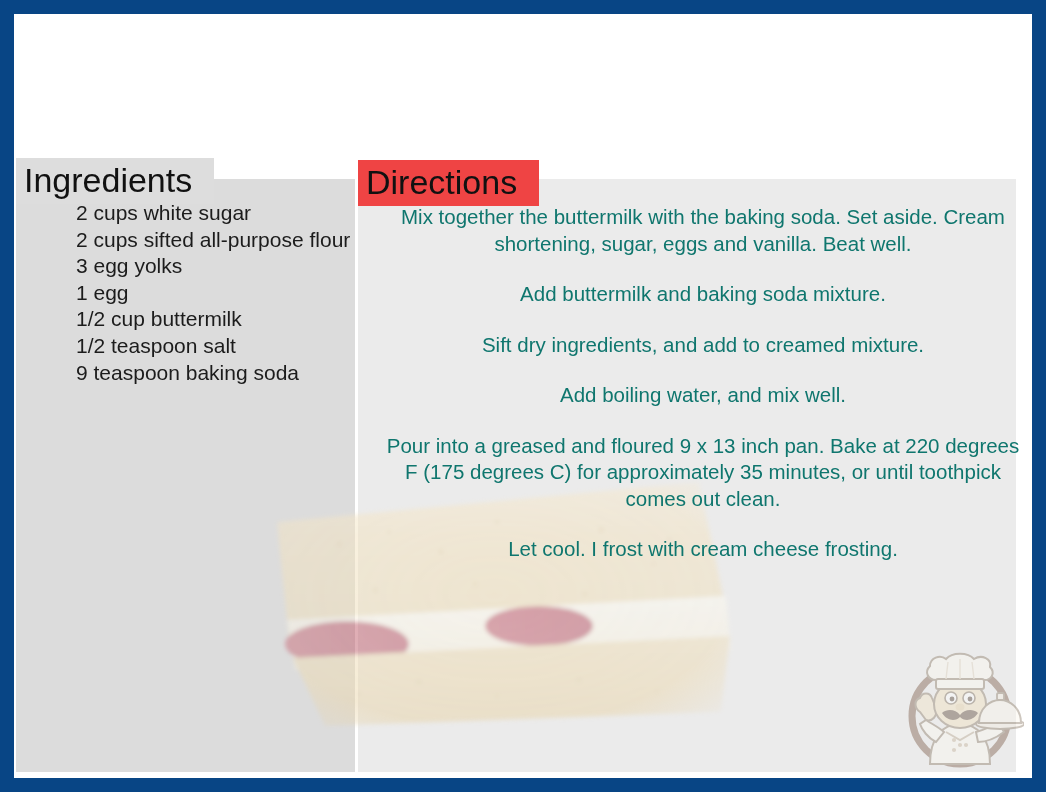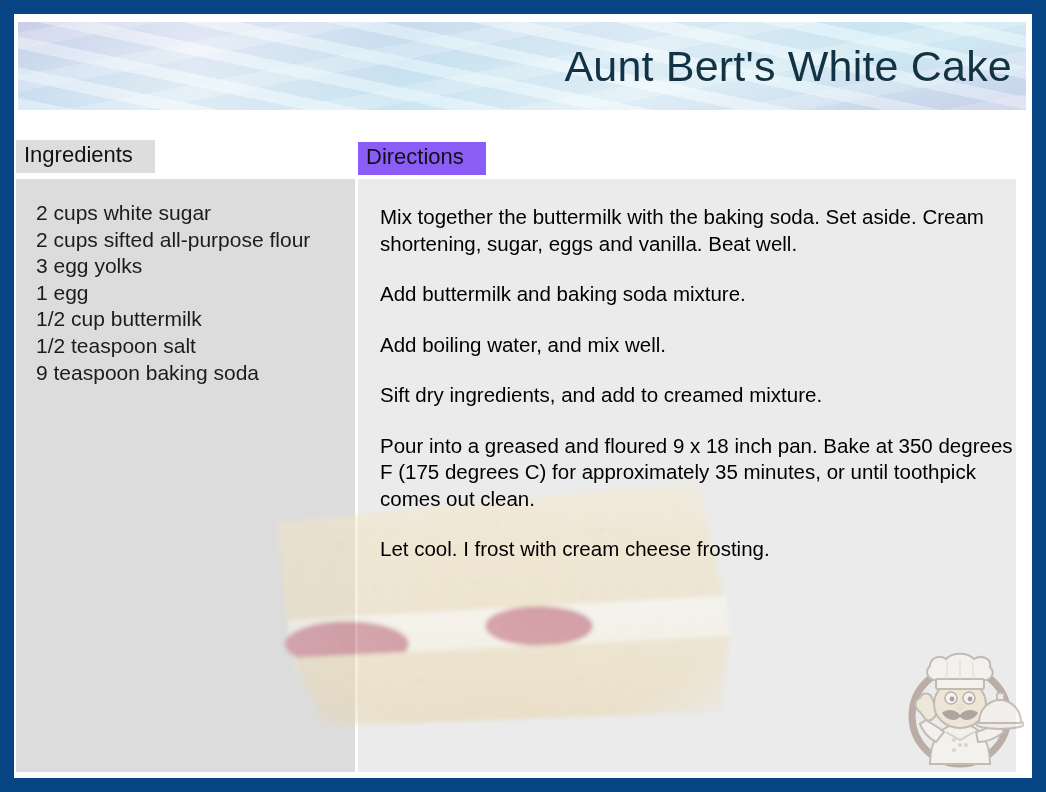--- a/index.html
+++ b/index.html
@@ -76,36 +76,37 @@
     font-size: 43px;
     color: #123344;
     letter-spacing: 0.2px;
     white-space: nowrap;
     z-index: 3;
   }
 
   
   .section-tab {
     position: absolute;
-    font-size: 22px;
+    font-size: 34px;
     color: #111111;
     padding: 3px 22px 5px 8px;
     line-height: 1.12;
     white-space: nowrap;
     z-index: 4;
+    margin-top: 18px;
   }
   #ingredients-tab {
     left: 2px;
     top: 126px;
     background: #dddddd;
   }
   #directions-tab {
     left: 344px;
     top: 128px;
-    background: #8b5cf6;
+    background: #ef4444;
   }
 
   
   #ingredients-panel {
     position: absolute;
     left: 2px;
     top: 165px;
     width: 339px;
     height: 593px;
     background: #dcdcdc;
@@ -128,35 +129,37 @@
     z-index: 5;
     margin: 0;
     padding: 0;
     list-style: none;
   }
   #ingredients-list li {
     font-size: 21px;
     line-height: 26.6px;
     color: #1c1c1c;
     white-space: nowrap;
+    margin-left: 40px;
   }
 
   
   #directions-list {
     position: absolute;
     left: 366px;
     top: 190px;
     width: 646px;
     z-index: 5;
   }
   #directions-list p {
     margin: 0 0 24px 0;
     font-size: 20.5px;
     line-height: 26.5px;
-    color: #000000;
+    color: #0f766e;
+    text-align: center;
   }
 
   
   #cake-photo {
     position: absolute;
     left: 215px;
     top: 430px;
     width: 530px;
     height: 300px;
     z-index: 2;
@@ -174,24 +177,20 @@
     opacity: 0.42;
     pointer-events: none;
   }
 </style>
 </head>
 <body>
 
 <div id="recipe-card">
   <div id="card-inner">
 
-    <div id="header-banner">
-      <div id="banner-hatch"></div>
-      <div id="recipe-title">Aunt Bert's White Cake</div>
-    </div>
 
     <div id="ingredients-panel"></div>
     <div id="directions-panel"></div>
 
     <svg id="cake-photo" viewBox="0 0 530 300">
       <defs>
         <linearGradient id="spongeTop" x1="0" y1="0" x2="0" y2="1">
           <stop offset="0%" stop-color="#f6e9cf"></stop>
           <stop offset="35%" stop-color="#f3e3c2"></stop>
           <stop offset="100%" stop-color="#eedfbb"></stop>
@@ -263,23 +262,23 @@
         <li>3 egg yolks</li>
         <li>1 egg</li>
         <li>1/2 cup buttermilk</li>
         <li>1/2 teaspoon salt</li>
         <li>9 teaspoon baking soda</li>
       </ul>
 
     <div id="directions-list">
         <p>Mix together the buttermilk with the baking soda. Set aside. Cream shortening, sugar, eggs and vanilla. Beat well.</p>
         <p>Add buttermilk and baking soda mixture.</p>
+        <p>Sift dry ingredients, and add to creamed mixture.</p>
         <p>Add boiling water, and mix well.</p>
-        <p>Sift dry ingredients, and add to creamed mixture.</p>
-        <p>Pour into a greased and floured 9 x 18 inch pan. Bake at 350 degrees F (175 degrees C) for approximately 35 minutes, or until toothpick comes out clean.</p>
+        <p>Pour into a greased and floured 9 x 13 inch pan. Bake at 220 degrees F (175 degrees C) for approximately 35 minutes, or until toothpick comes out clean.</p>
         <p>Let cool. I frost with cream cheese frosting.</p>
       </div>
 
     <svg id="chef-logo" viewBox="0 0 128 128">
 
       <circle cx="64" cy="70" r="48" fill="none" stroke="#7a5a46" stroke-width="7"></circle>
 
       <path d="M34,118 C34,92 46,78 64,78 C82,78 94,92 94,118 Z" fill="#fdfaf2" stroke="#8a7a66" stroke-width="2"></path>
 
       <g fill="#b8a territory"></g>

